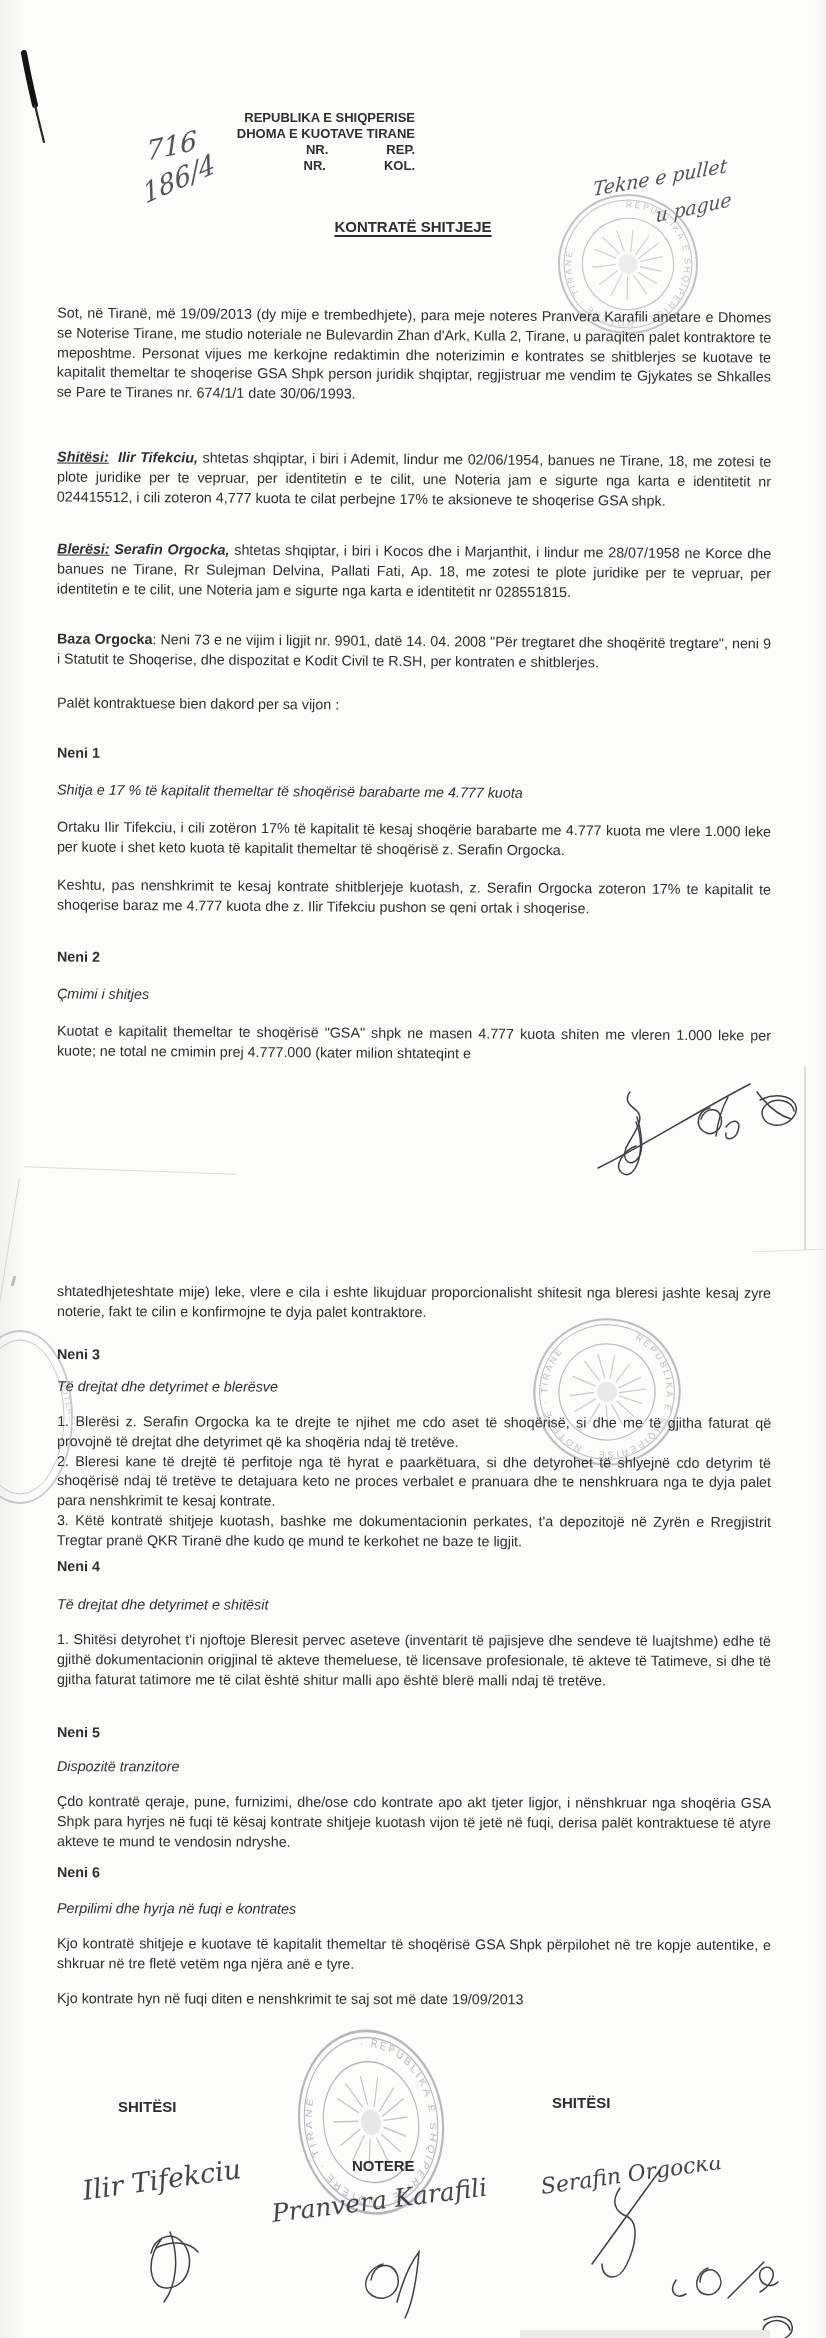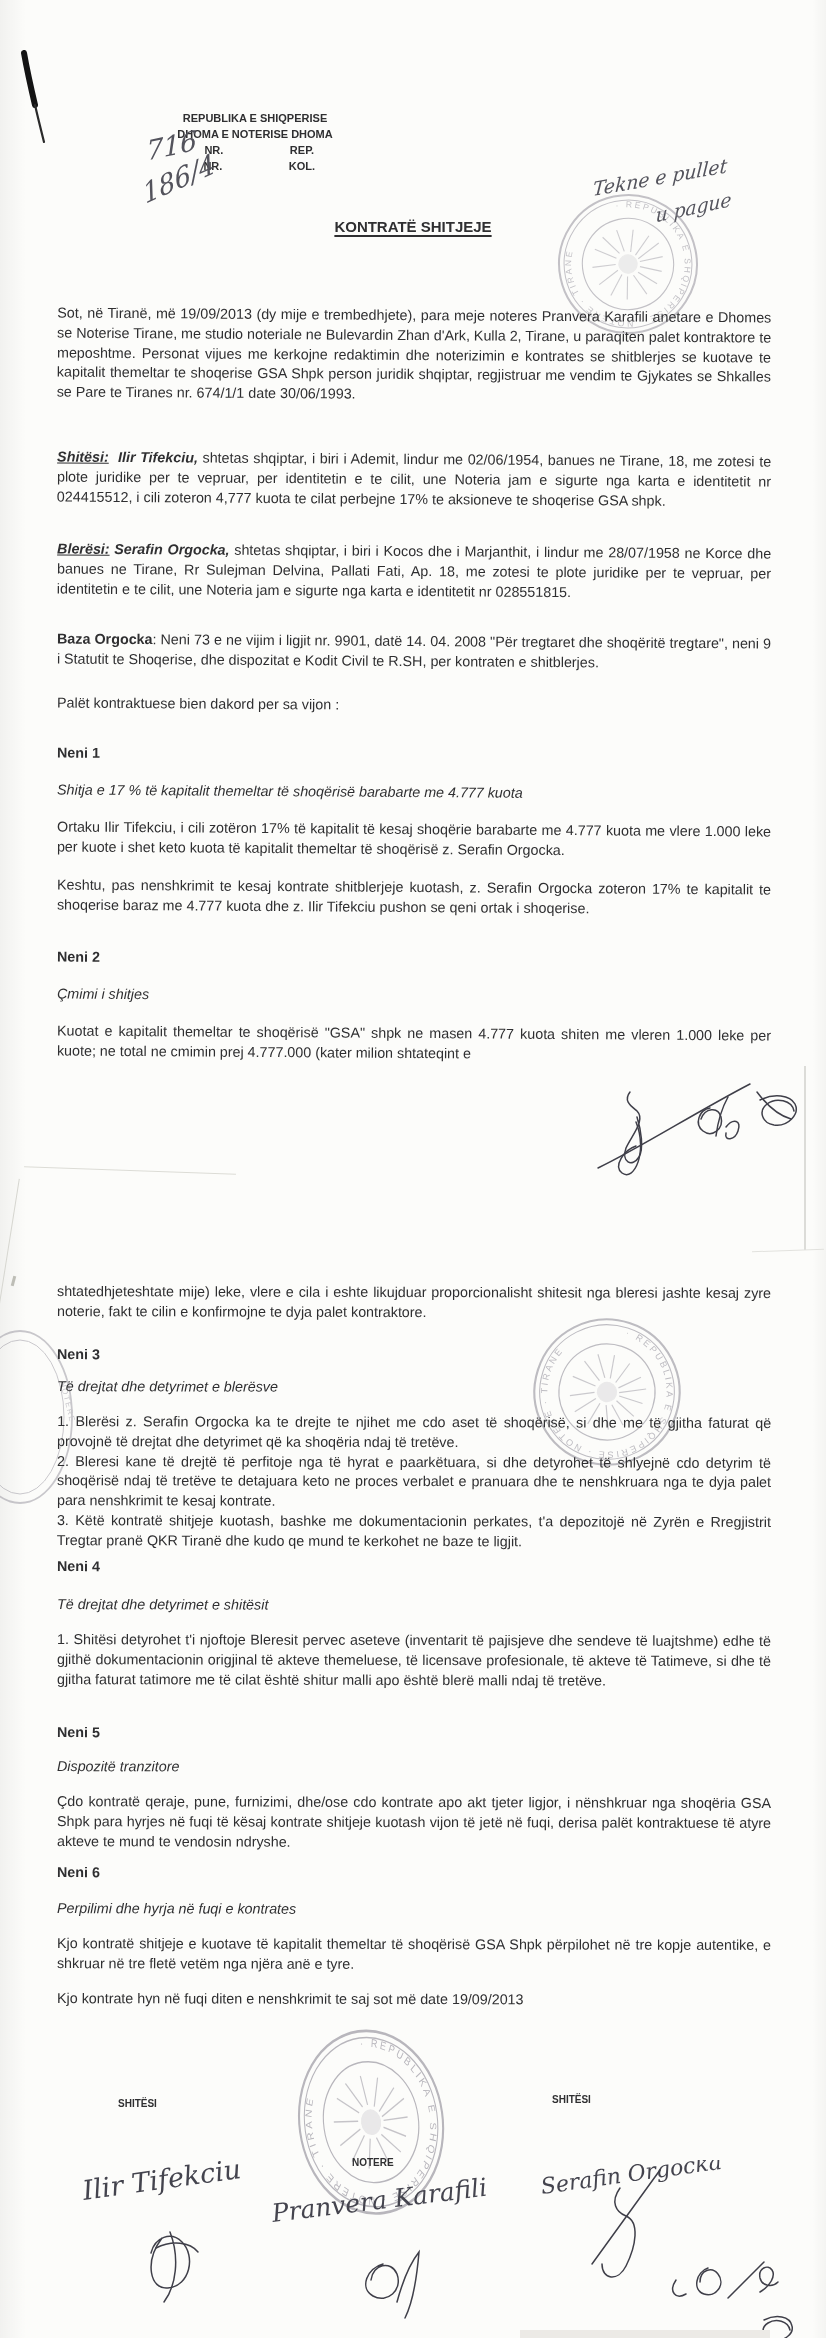--- a/index.html
+++ b/index.html
@@ -12,53 +12,53 @@
     background:linear-gradient(90deg,rgba(0,0,0,.045),rgba(0,0,0,0) 26px),
                linear-gradient(270deg,rgba(0,0,0,.03),rgba(0,0,0,0) 14px);}
   .abs{position:absolute;}
   .blk{position:absolute;left:57px;width:714px;font-size:14.3px;line-height:19.8px;text-align:justify;}
   .tilt1{transform:rotate(.4deg);}
   .tilt2{transform:rotate(.15deg);}
   .hd{font-weight:bold;text-align:left;}
   .it{font-style:italic;text-align:left;}
   .center{left:0;width:826px;text-align:center;}
   
-  #hdr{left:95px;top:110px;width:320px;font-size:11px;line-height:16px;font-weight:bold;text-align:center;}
+  #hdr{left:95px;top:110px;width:320px;font-size:13px;line-height:16px;font-weight:bold;text-align:right;}
   #hdr .hrow span{display:inline-block;}
   #hdr .nr{width:36px;}
   #hdr .gap{width:58px;}
   
   #title{top:216px;font-size:15px;font-weight:bold;line-height:22px;}
   #title div{text-decoration:underline;text-underline-offset:3px;text-decoration-thickness:1.6px;}
   
   .hw{position:absolute;font-family:"DejaVu Serif",serif;font-style:italic;color:#53535c;white-space:nowrap;}
   
   .stamp{position:absolute;pointer-events:none;}
   .stamp svg{display:block;}
   
   .art{position:absolute;pointer-events:none;}
   .sig path,.sig circle{fill:none;stroke:#3f3f49;stroke-width:1.5;stroke-linecap:round;}
   .sig text{fill:#44444e;font-family:"DejaVu Serif",serif;font-style:italic;}
   .lbl-u{font-weight:bold;font-style:italic;text-decoration:underline;}
   .name-b{font-weight:bold;font-style:italic;}
-  .siglabel{position:absolute;font-weight:bold;font-size:10px;}
+  .siglabel{position:absolute;font-weight:bold;font-size:15px;}
 </style>
 </head>
 <body>
 
 <div id="doc">
 
   <svg class="art" style="left:14px;top:50px;" width="40" height="95" viewBox="0 0 40 95">
     <path d="M10,3 C13,20 17,38 21,55" stroke="#141414" stroke-width="6" fill="none" stroke-linecap="round"></path>
     <path d="M21,55 C24,68 27,80 30,92" stroke="#2a2a2a" stroke-width="2.2" fill="none" stroke-linecap="round"></path>
   </svg>
 
   <div id="hdr" class="abs">
     <div>REPUBLIKA E SHIQPERISE</div>
-    <div>DHOMA E NOTERISE DHOMA</div>
+    <div>DHOMA E KUOTAVE TIRANE</div>
     <div class="hrow">
       <span class="nr">NR.</span><span class="gap"></span><span>REP.</span>
     </div>
     <div class="hrow">
       <span class="nr">NR.</span><span class="gap"></span><span>KOL.</span>
     </div>
   </div>
 
   <div class="hw" style="left:146px;top:130px;font-size:27px;transform:rotate(-12deg) skewX(-10deg);">716</div>
   <div class="hw" style="left:140px;top:163px;font-size:27px;transform:rotate(-24deg) skewX(-12deg);">186/4</div>

